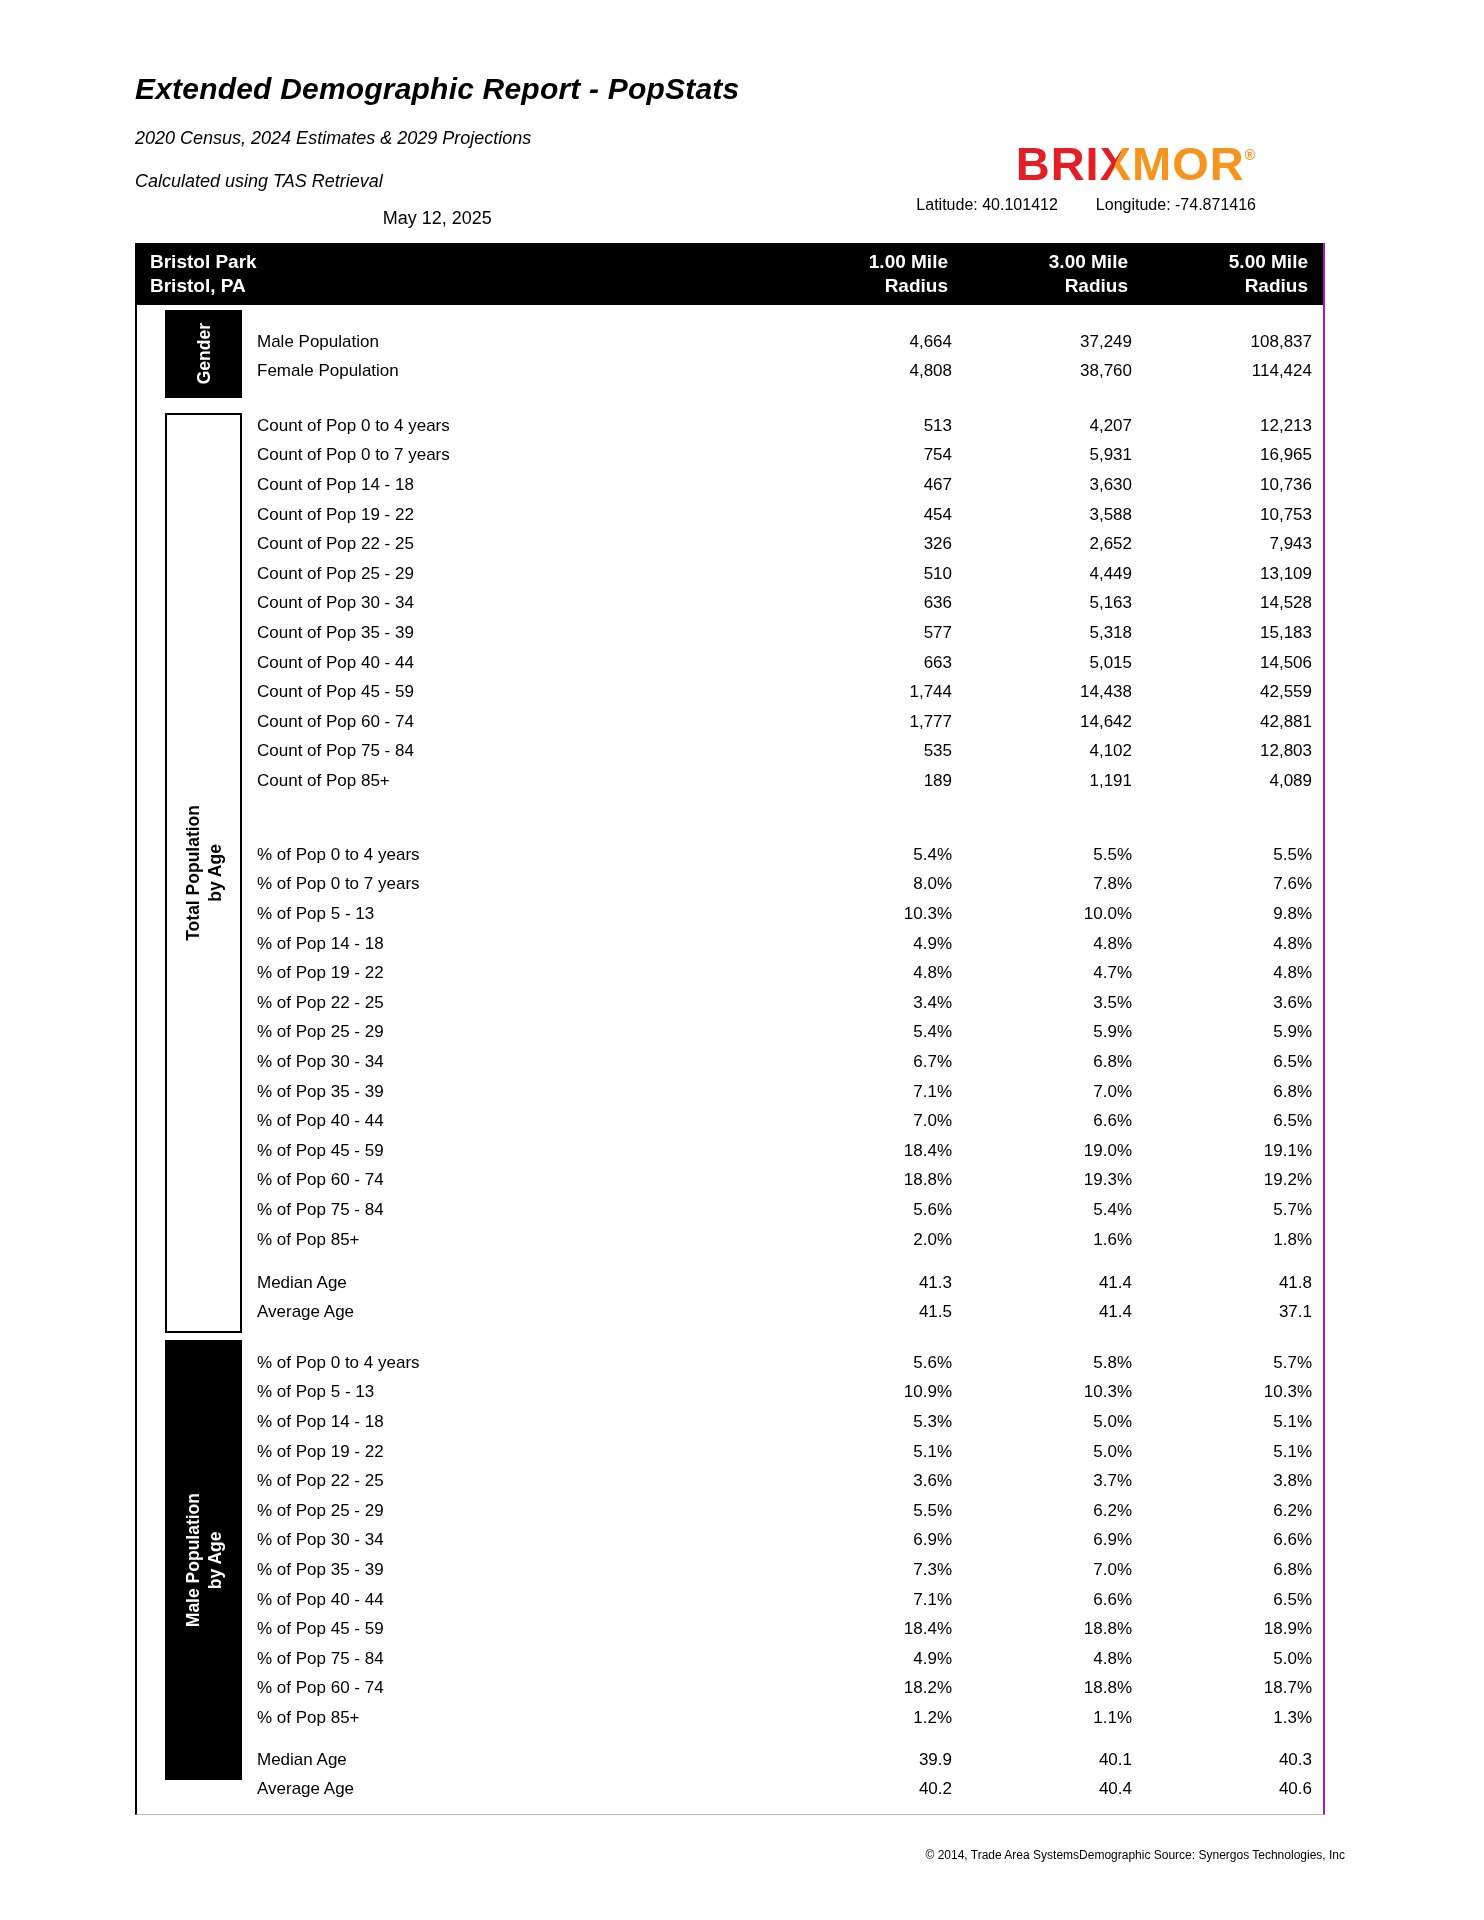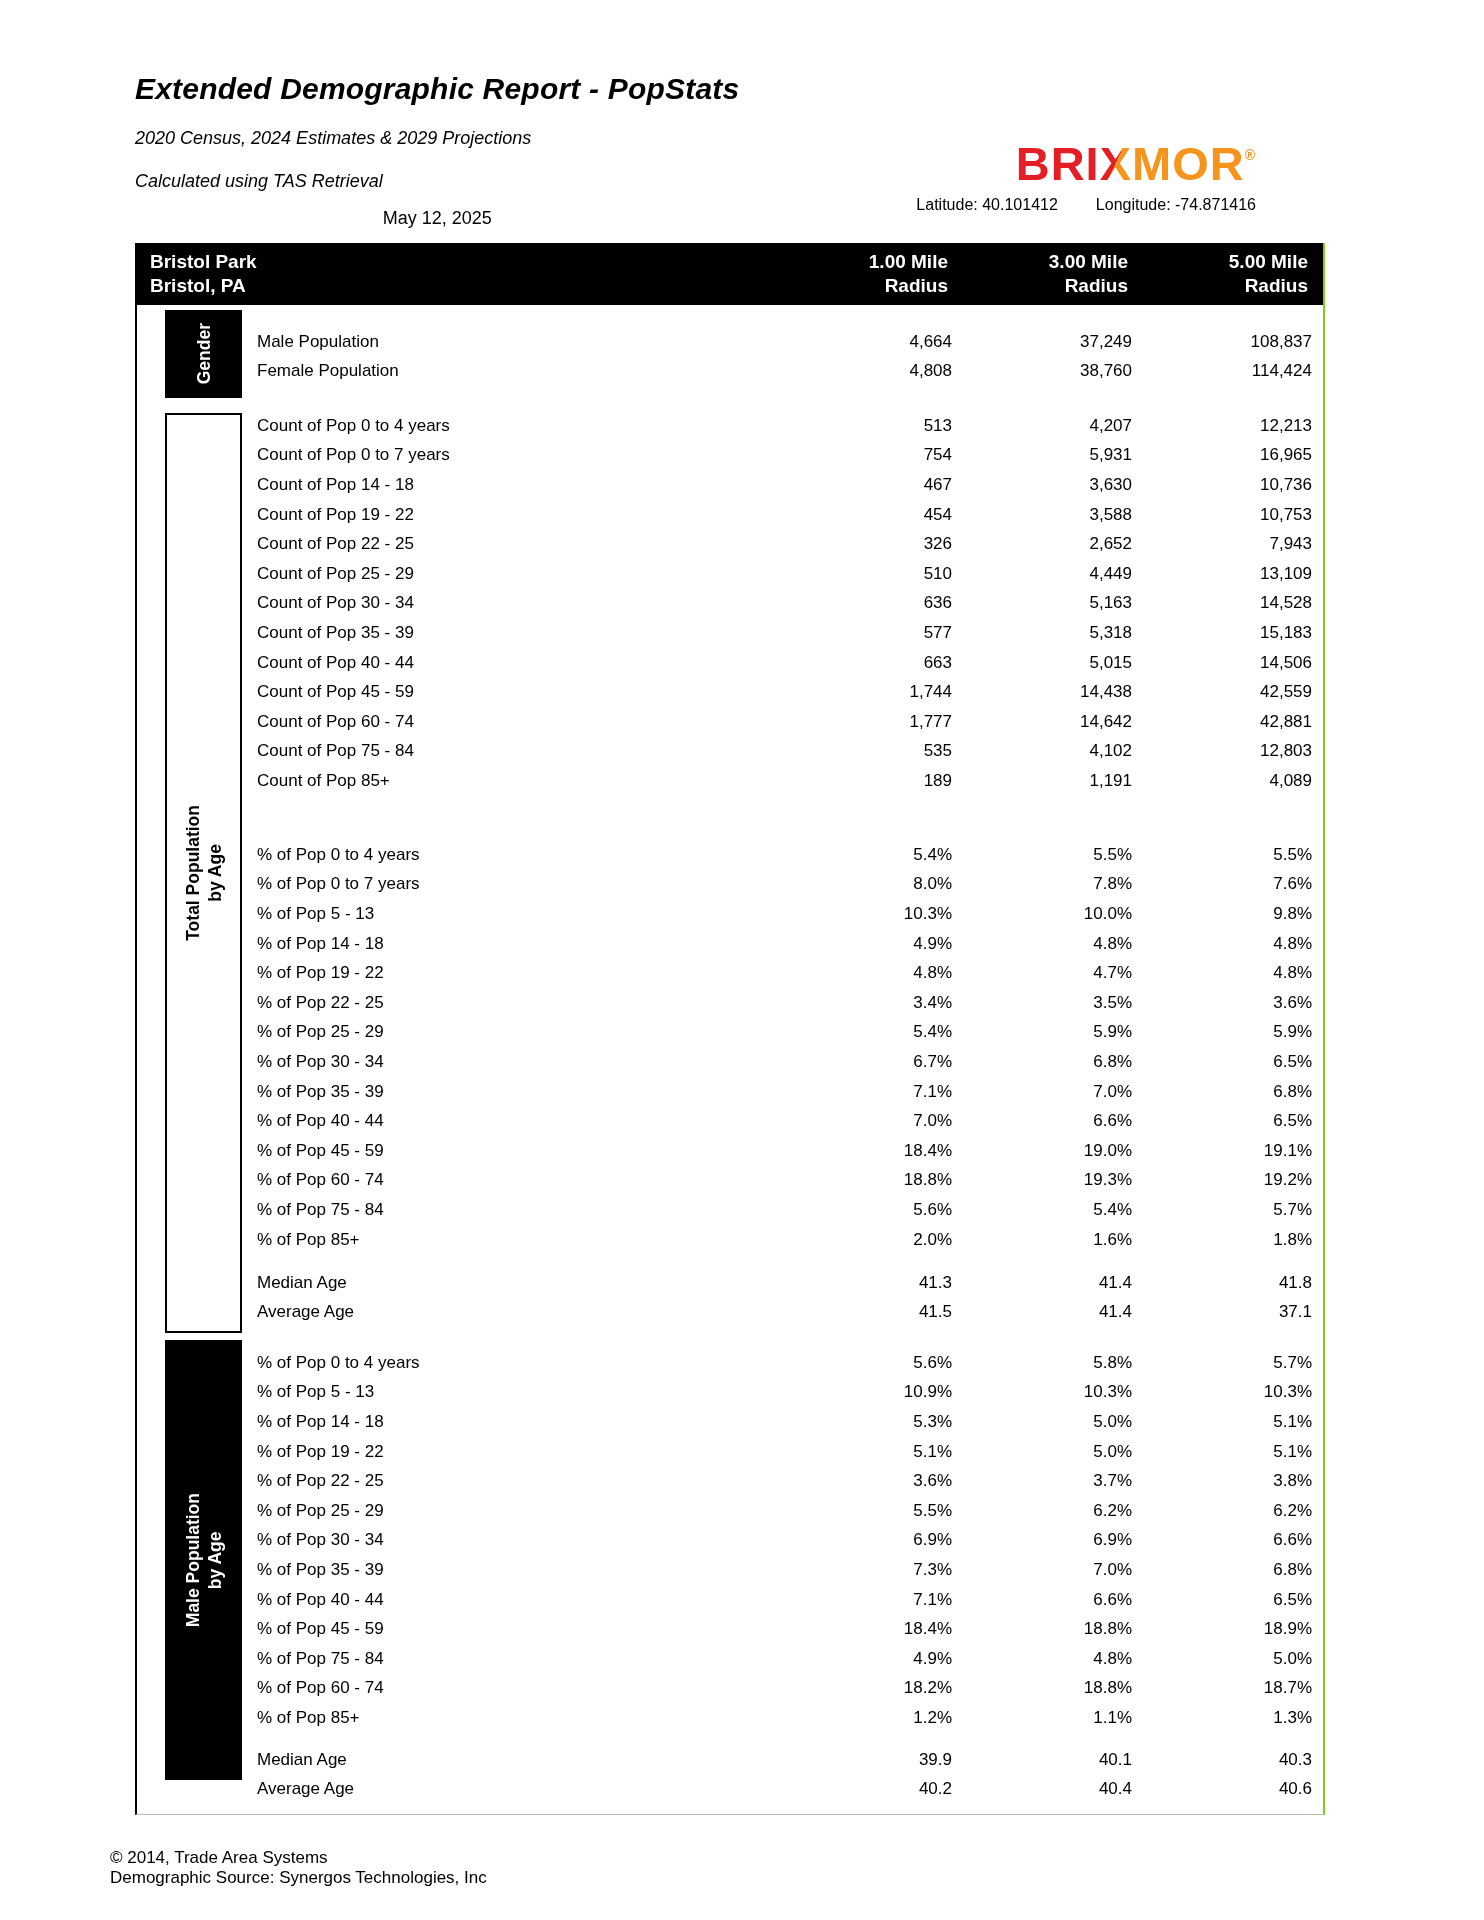--- a/index.html
+++ b/index.html
@@ -22,21 +22,21 @@
     -webkit-background-clip:text; background-clip:text; color:transparent;
   }
   .logo .reg { color:#f7941e; font-size:14px; vertical-align:top; line-height:2.2; }
   .latlong { font-size:16px; margin-top:9px; white-space:nowrap; }
   .latlong .gap { display:inline-block; width:38px; }
 
   
   .report {
     position:absolute; left:135px; top:243px; width:1190px; height:1572px;
     box-sizing:border-box;
-    border-left:2px solid #000; border-right:2px solid #84cc16; border-bottom:1px solid #b9b9b9;
+    border-left:2px solid #000; border-right:2px solid #a21caf; border-bottom:1px solid #b9b9b9;
   }
   .bar {
     position:absolute; left:0; top:0; width:100%; height:62px; background:#000; color:#fff;
     display:flex; align-items:center; box-sizing:border-box; padding-left:13px;
   }
   .loc { flex:1; font-size:19px; font-weight:bold; line-height:24px; }
   .hcols { display:flex; }
   .hcol { width:180px; text-align:right; font-size:19px; font-weight:bold; line-height:24px; }
   .hspace { width:15px; }
 
@@ -62,21 +62,21 @@
   .c    { width:180px; text-align:right; }
 
   .rows-gender      { top:84px;   }
   .rows-counts      { top:168px;  }
   .rows-percents    { top:597px;  }
   .rows-ages        { top:1025px; }
   .rows-male-pct    { top:1105px; }
   .rows-male-ages   { top:1502px; }
 
   
-  .footer { position:absolute; top:1848px; left:110px; right:139px; font-size:17px; display:flex; justify-content:flex-end;flex-direction:column; }
+  .footer { position:absolute; top:1848px; left:110px; right:139px; font-size:12px; display:flex; justify-content:flex-end; }
 </style>
 </head>
 <body>
 
 <div class="page">
 
   <div class="title-block">
     <div class="title">Extended Demographic Report - PopStats</div>
     <div class="sub">2020 Census, 2024 Estimates &amp; 2029 Projections</div>
     <div class="sub">Calculated using TAS Retrieval</div>

